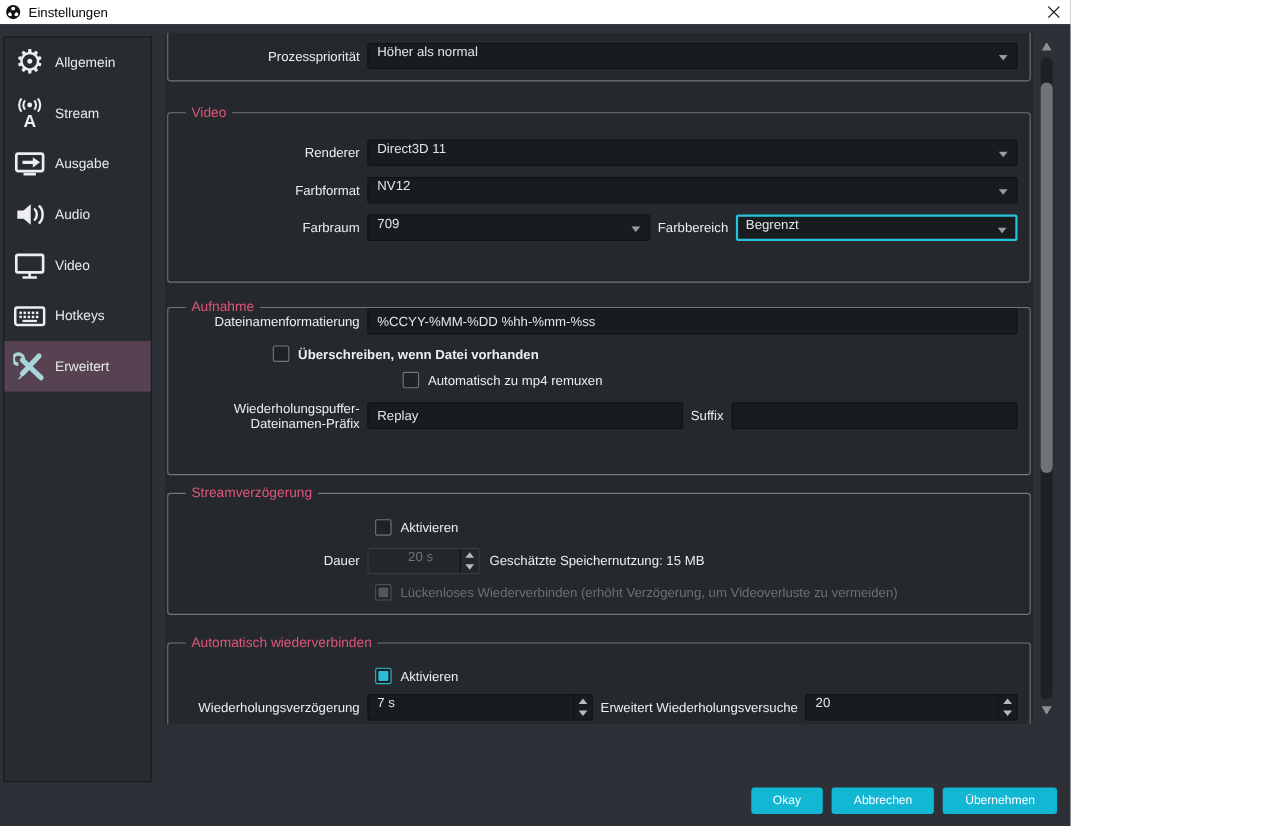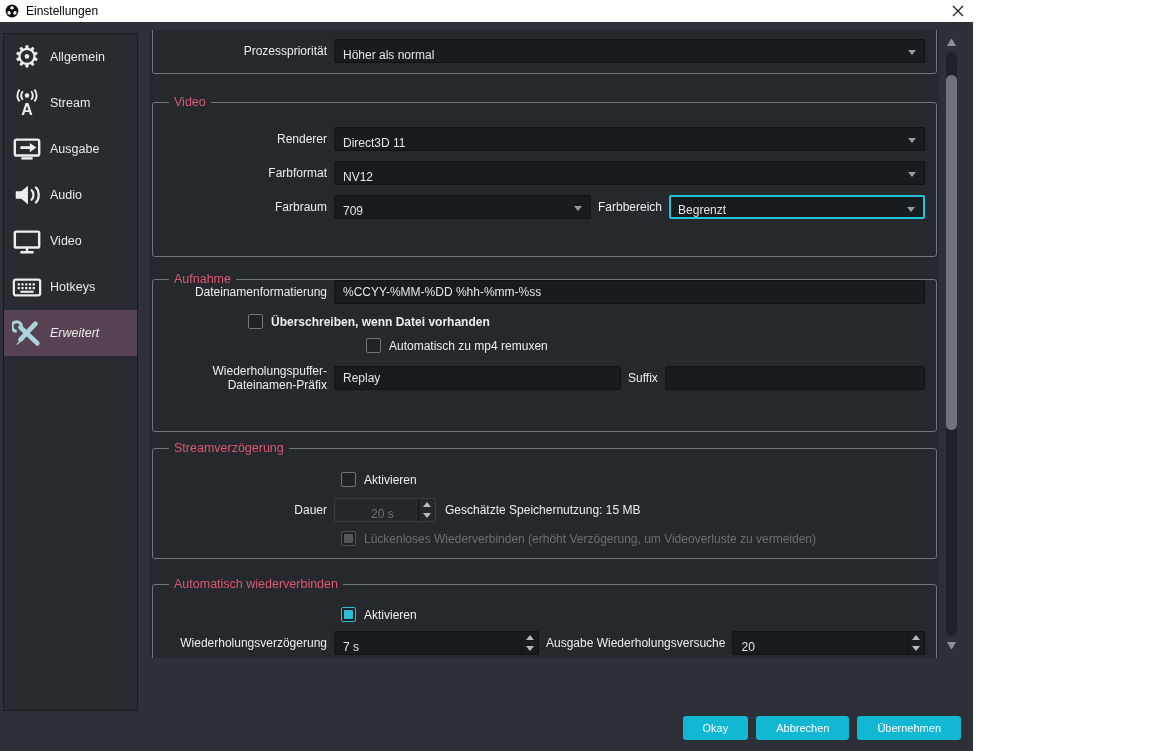--- a/index.html
+++ b/index.html
@@ -14,33 +14,33 @@
 
   
   .dialog-body { position:absolute; left:0; top:22px; right:0; bottom:0; background:#2d3137; color:#e9ebec; font-size:12px; }
 
   
   .sidebar { position:absolute; left:3px; top:11px; width:135px; height:678px; background:#282b2f; border:1px solid #191b1d; }
   .side-item { height:46px; display:flex; align-items:center; cursor:pointer; }
   .side-item .ic { width:46px; display:flex; align-items:center; justify-content:center; color:#eceeef; }
   .side-item .ic .uni { font-size:30px; line-height:30px; }
   .side-item .lbl { font-size:12.5px; color:#e8eaeb; }
-  .side-item.selected { background:#564250;font-style:italic; }
+  .side-item.selected { background:#564250; }
 
   
   .viewport { position:absolute; left:150px; top:8px; width:789px; height:628px; background:#25282c; overflow:hidden; }
 
   .group { position:relative; margin:0 2px; border:1px solid #72767a; border-radius:3px; padding:0 11px 0 8px; }
   .group-title { position:absolute; top:-8px; left:16px; background:#25282c; padding:0 5px; color:#dd5778; font-size:12.5px; }
 
   .row { display:flex; align-items:center; }
   .row .flabel { width:173px; text-align:right; padding-right:7px; flex:none; color:#eceef0; }
   .mid-label { flex:none; padding:0 7px; color:#eceef0; }
 
-  .combo, .tinput, .spin { height:24px; background:#191c1f; border:1px solid #101214; border-radius:2px; color:#e3e5e6; font-size:12px; display:flex; align-items:flex-end; }
+  .combo, .tinput, .spin { height:24px; background:#191c1f; border:1px solid #101214; border-radius:2px; color:#e3e5e6; font-size:12px; display:flex; align-items:flex-start; }
   .combo { position:relative; padding:0 22px 0 8px; flex:1; cursor:pointer; }
   .combo .arrow { position:absolute; right:8px; top:10px; width:0; height:0; border-left:4px solid transparent; border-right:4px solid transparent; border-top:5px solid #989ca0; }
   .combo.focused { border:2px solid #24c4da; padding-left:7px; }
   .tinput { flex:1; padding:0 8px; font-family:"Liberation Sans", sans-serif; }
   input.tinput { outline:none; }
 
   .spin { padding:0; }
   .spin .sval { flex:1; padding:0 8px; }
   .spin .sbtns { width:17px; height:100%; border-left:1px solid #101214; display:flex; flex-direction:column; flex:none; }
   .spin .sbtns div { flex:1; display:flex; align-items:center; justify-content:center; cursor:pointer; }
@@ -283,21 +283,21 @@
             <span class="sval">7 s</span>
             <span class="sbtns">
               <div>
                   <span class="tri-up"></span>
                 </div>
               <div>
                   <span class="tri-down"></span>
                 </div>
             </span>
           </div>
-          <span class="mid-label">Ausgabe Wiederholungsversuche</span>
+          <span class="mid-label">Erweitert Wiederholungsversuche</span>
           <div class="spin" style="flex:1;">
             <span class="sval">20</span>
             <span class="sbtns">
               <div>
                   <span class="tri-up"></span>
                 </div>
               <div>
                   <span class="tri-down"></span>
                 </div>
             </span>

